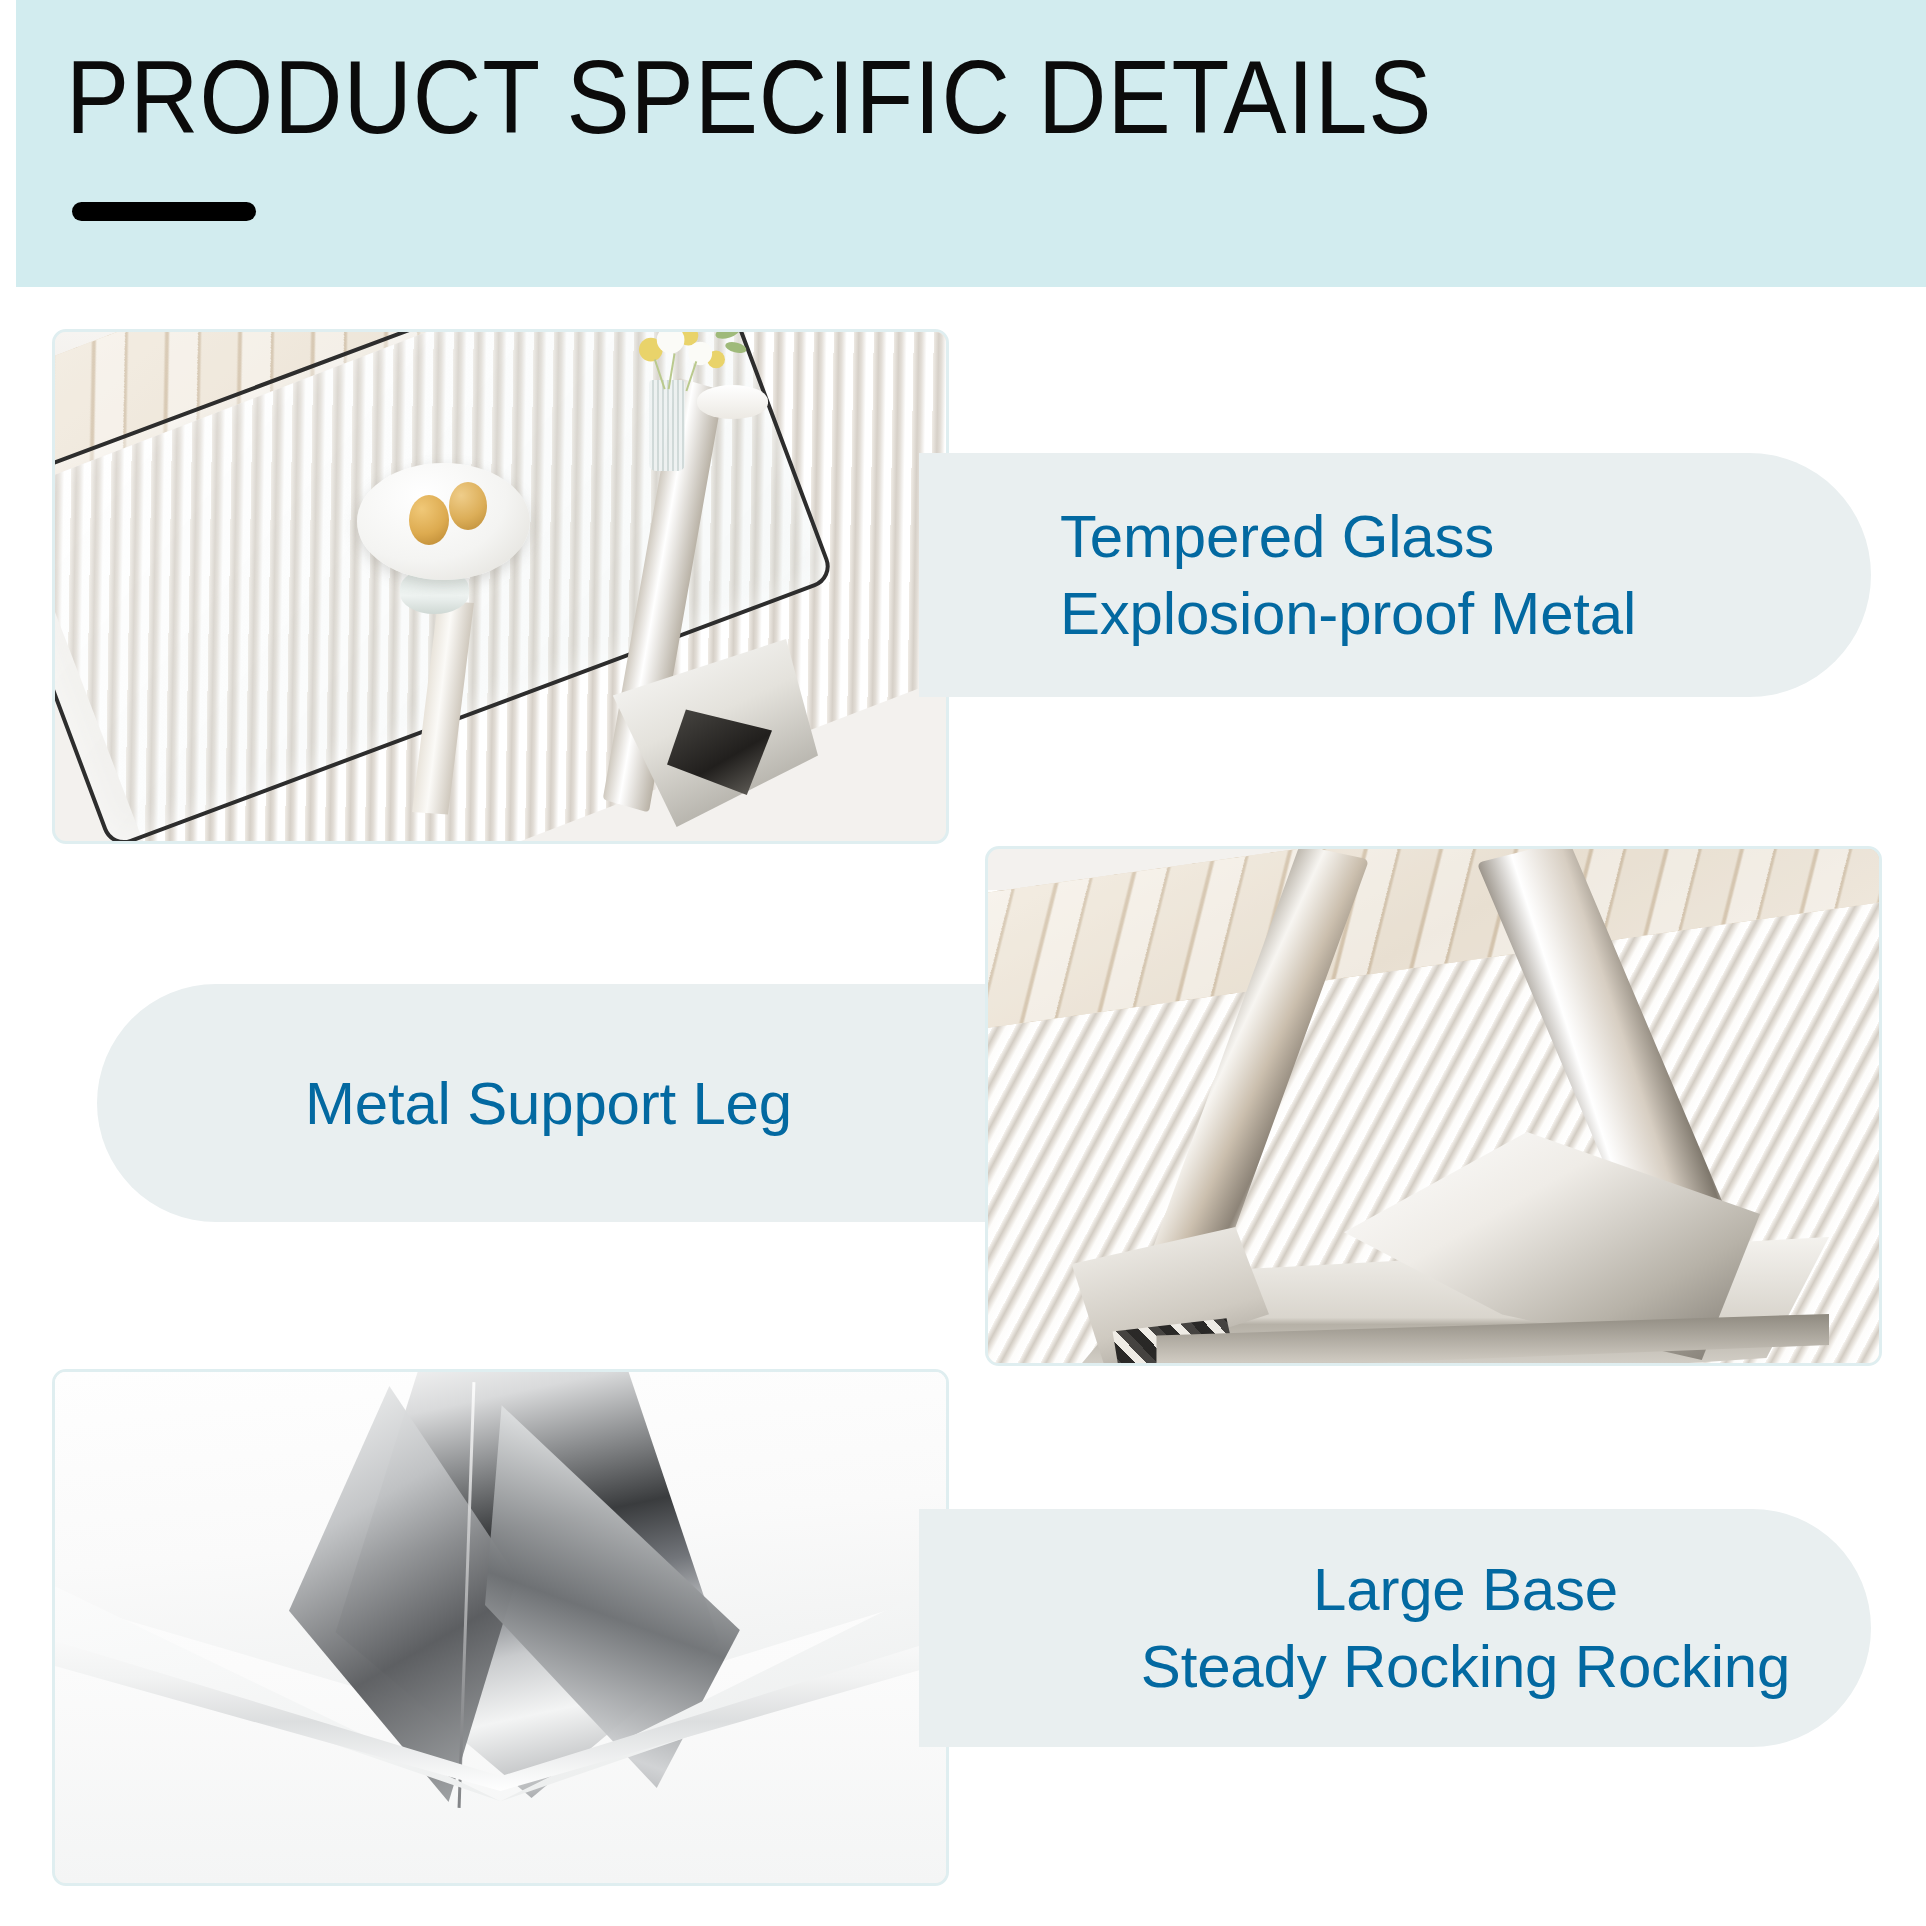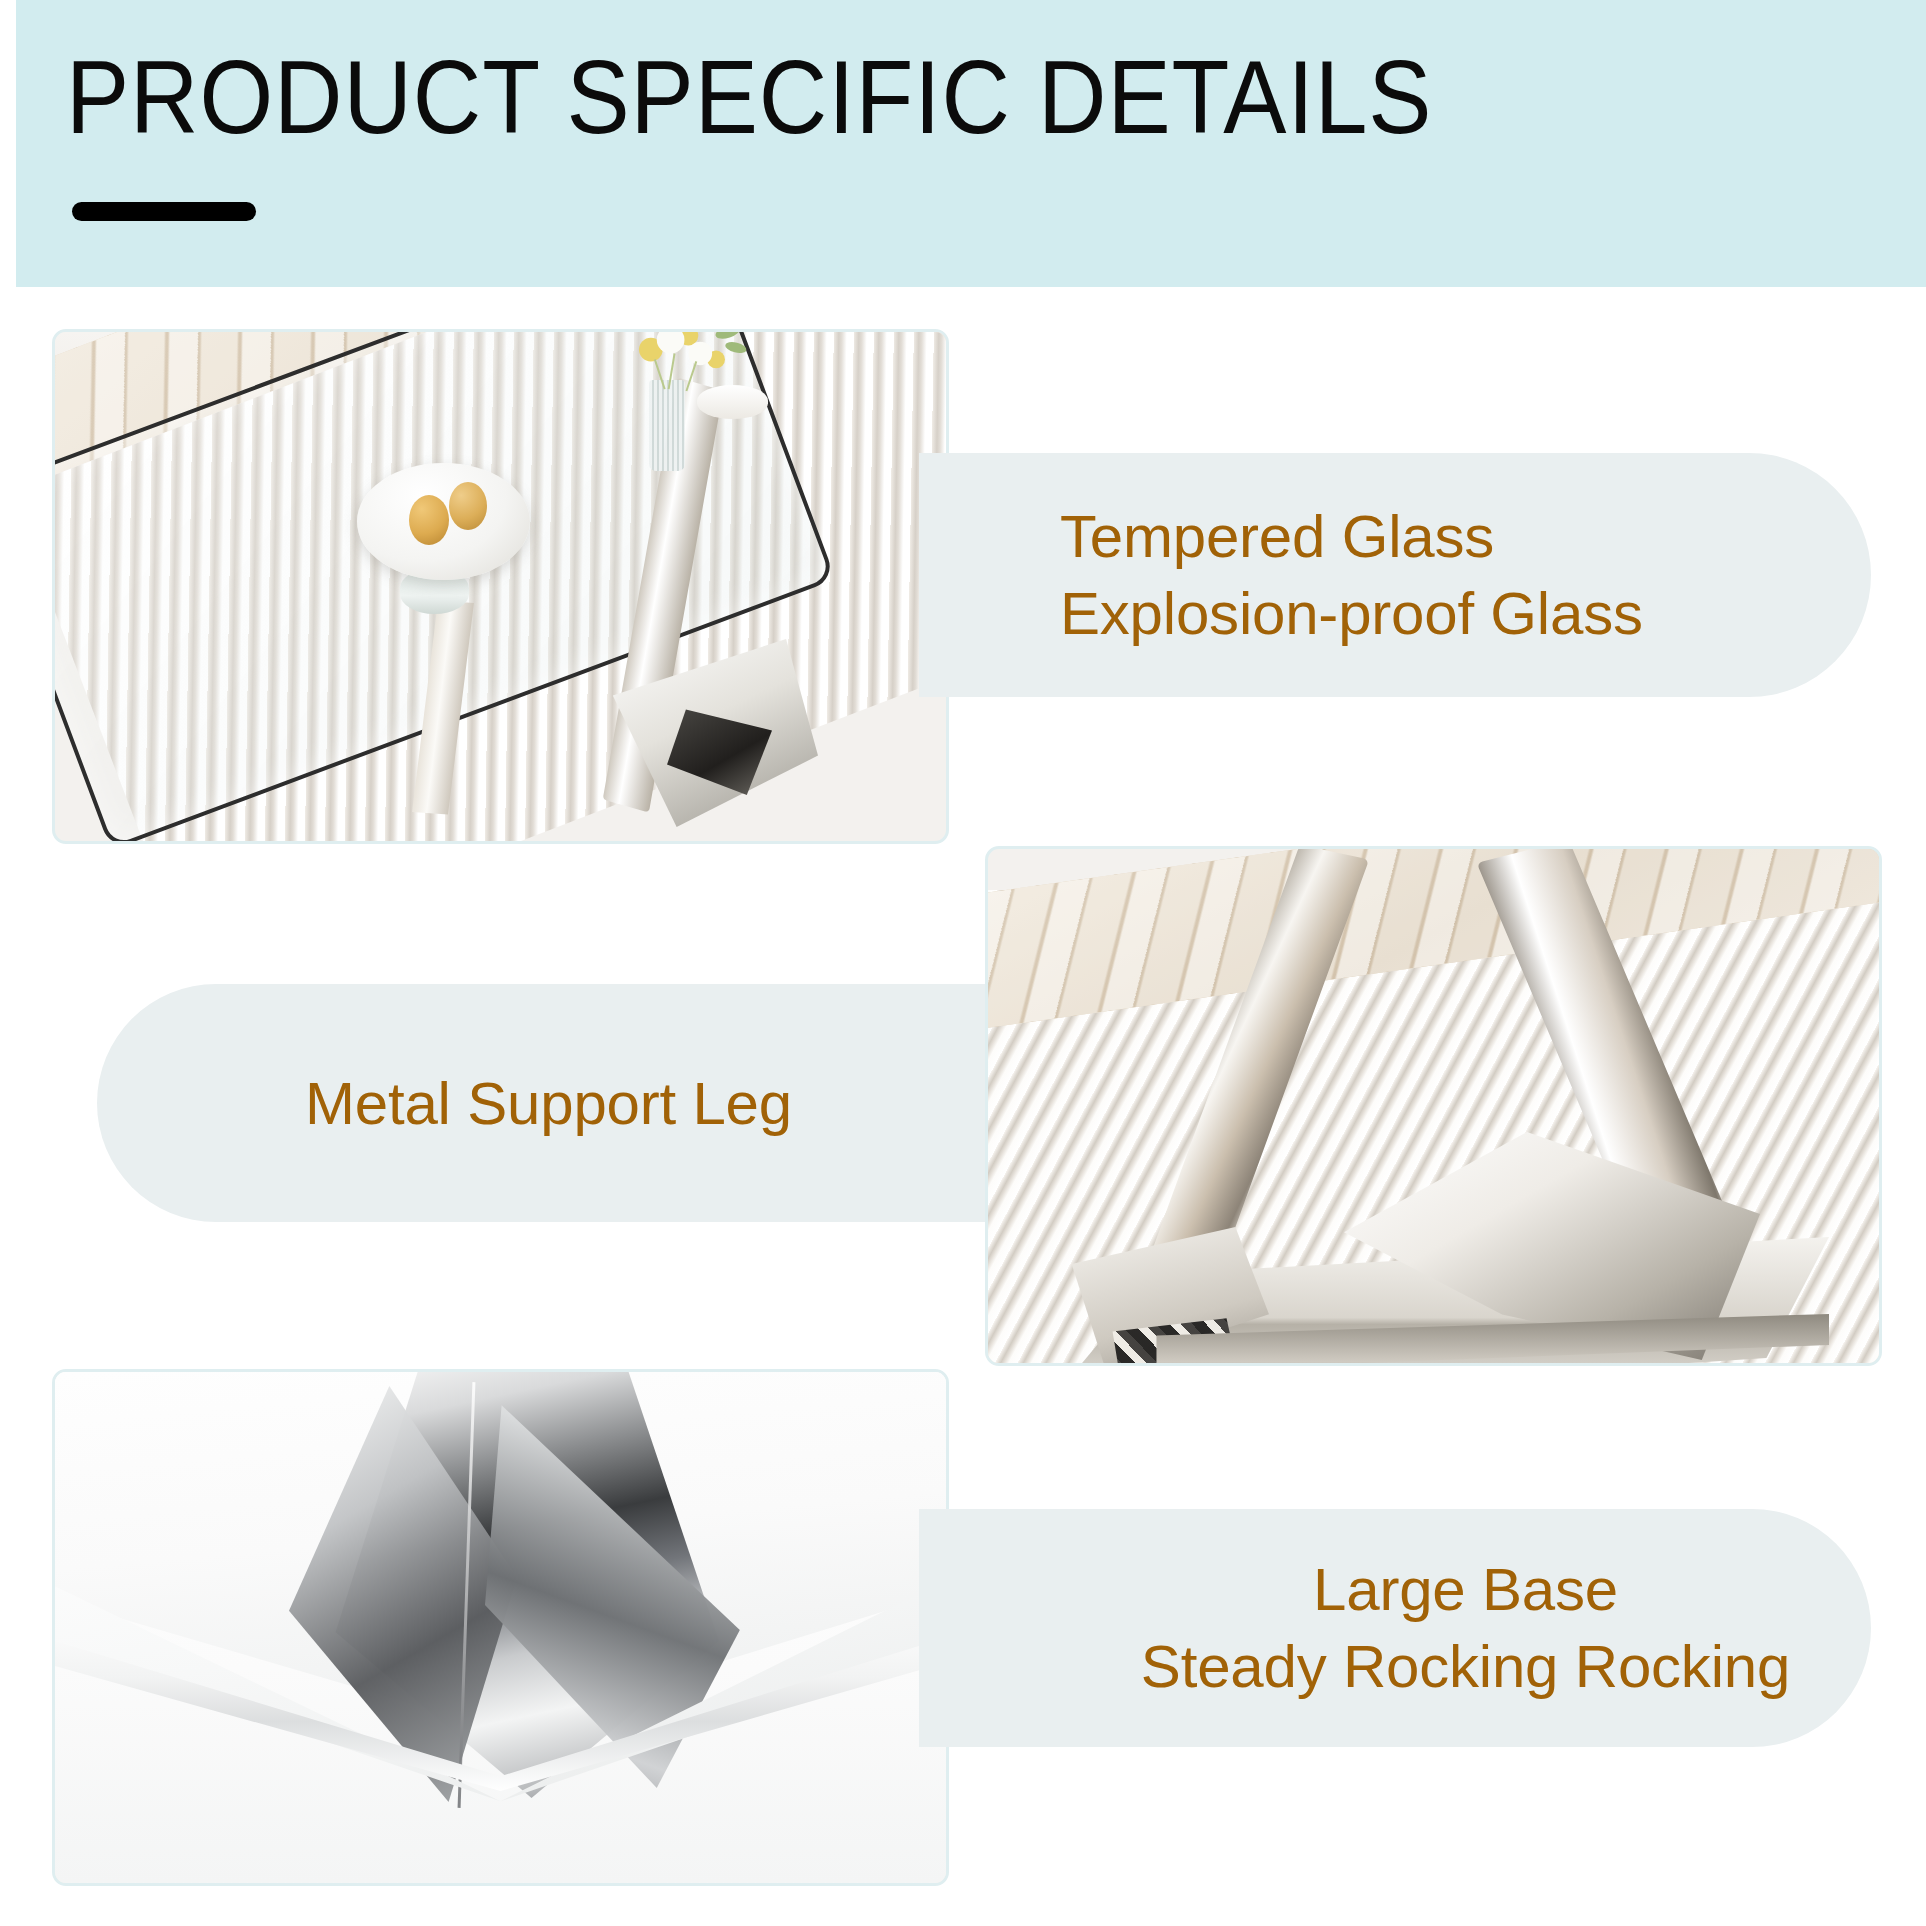--- a/index.html
+++ b/index.html
@@ -294,21 +294,21 @@
   .pill-3 {
     left: 919px; top: 1509px; width: 952px; height: 238px;
     border-radius: 0 119px 119px 0;
     padding-left: 141px;
     align-items: center;
   }
   .pill-line {
     font-size: 60px;
     line-height: 77px;
     font-weight: 400;
-    color: #a16207;
+    color: #0369a1;
     white-space: nowrap;
     letter-spacing: -0.2px;
   }
   .pill-2 .pill-line { text-align: right; }
 </style>
 </head>
 <body>
 
 <div class="header-band">
   <div class="page-title">PRODUCT SPECIFIC DETAILS</div>
@@ -349,21 +349,21 @@
       </g>
     </svg>
     <div class="p1-bowl"></div>
     <div class="p1-ball-a"></div>
     <div class="p1-ball-b"></div>
   </div>
 </div>
 
 <div class="pill pill-1">
   <div class="pill-line">Tempered Glass</div>
-  <div class="pill-line">Explosion-proof Glass</div>
+  <div class="pill-line">Explosion-proof Metal</div>
 </div>
 
 <div class="pill pill-2">
   <div class="pill-line">Metal Support Leg</div>
 </div>
 
 <div class="photo photo-2">
   <div class="scene">
     <div class="p2-rug rug fine"></div>
     <div class="p2-wood wood"></div>

